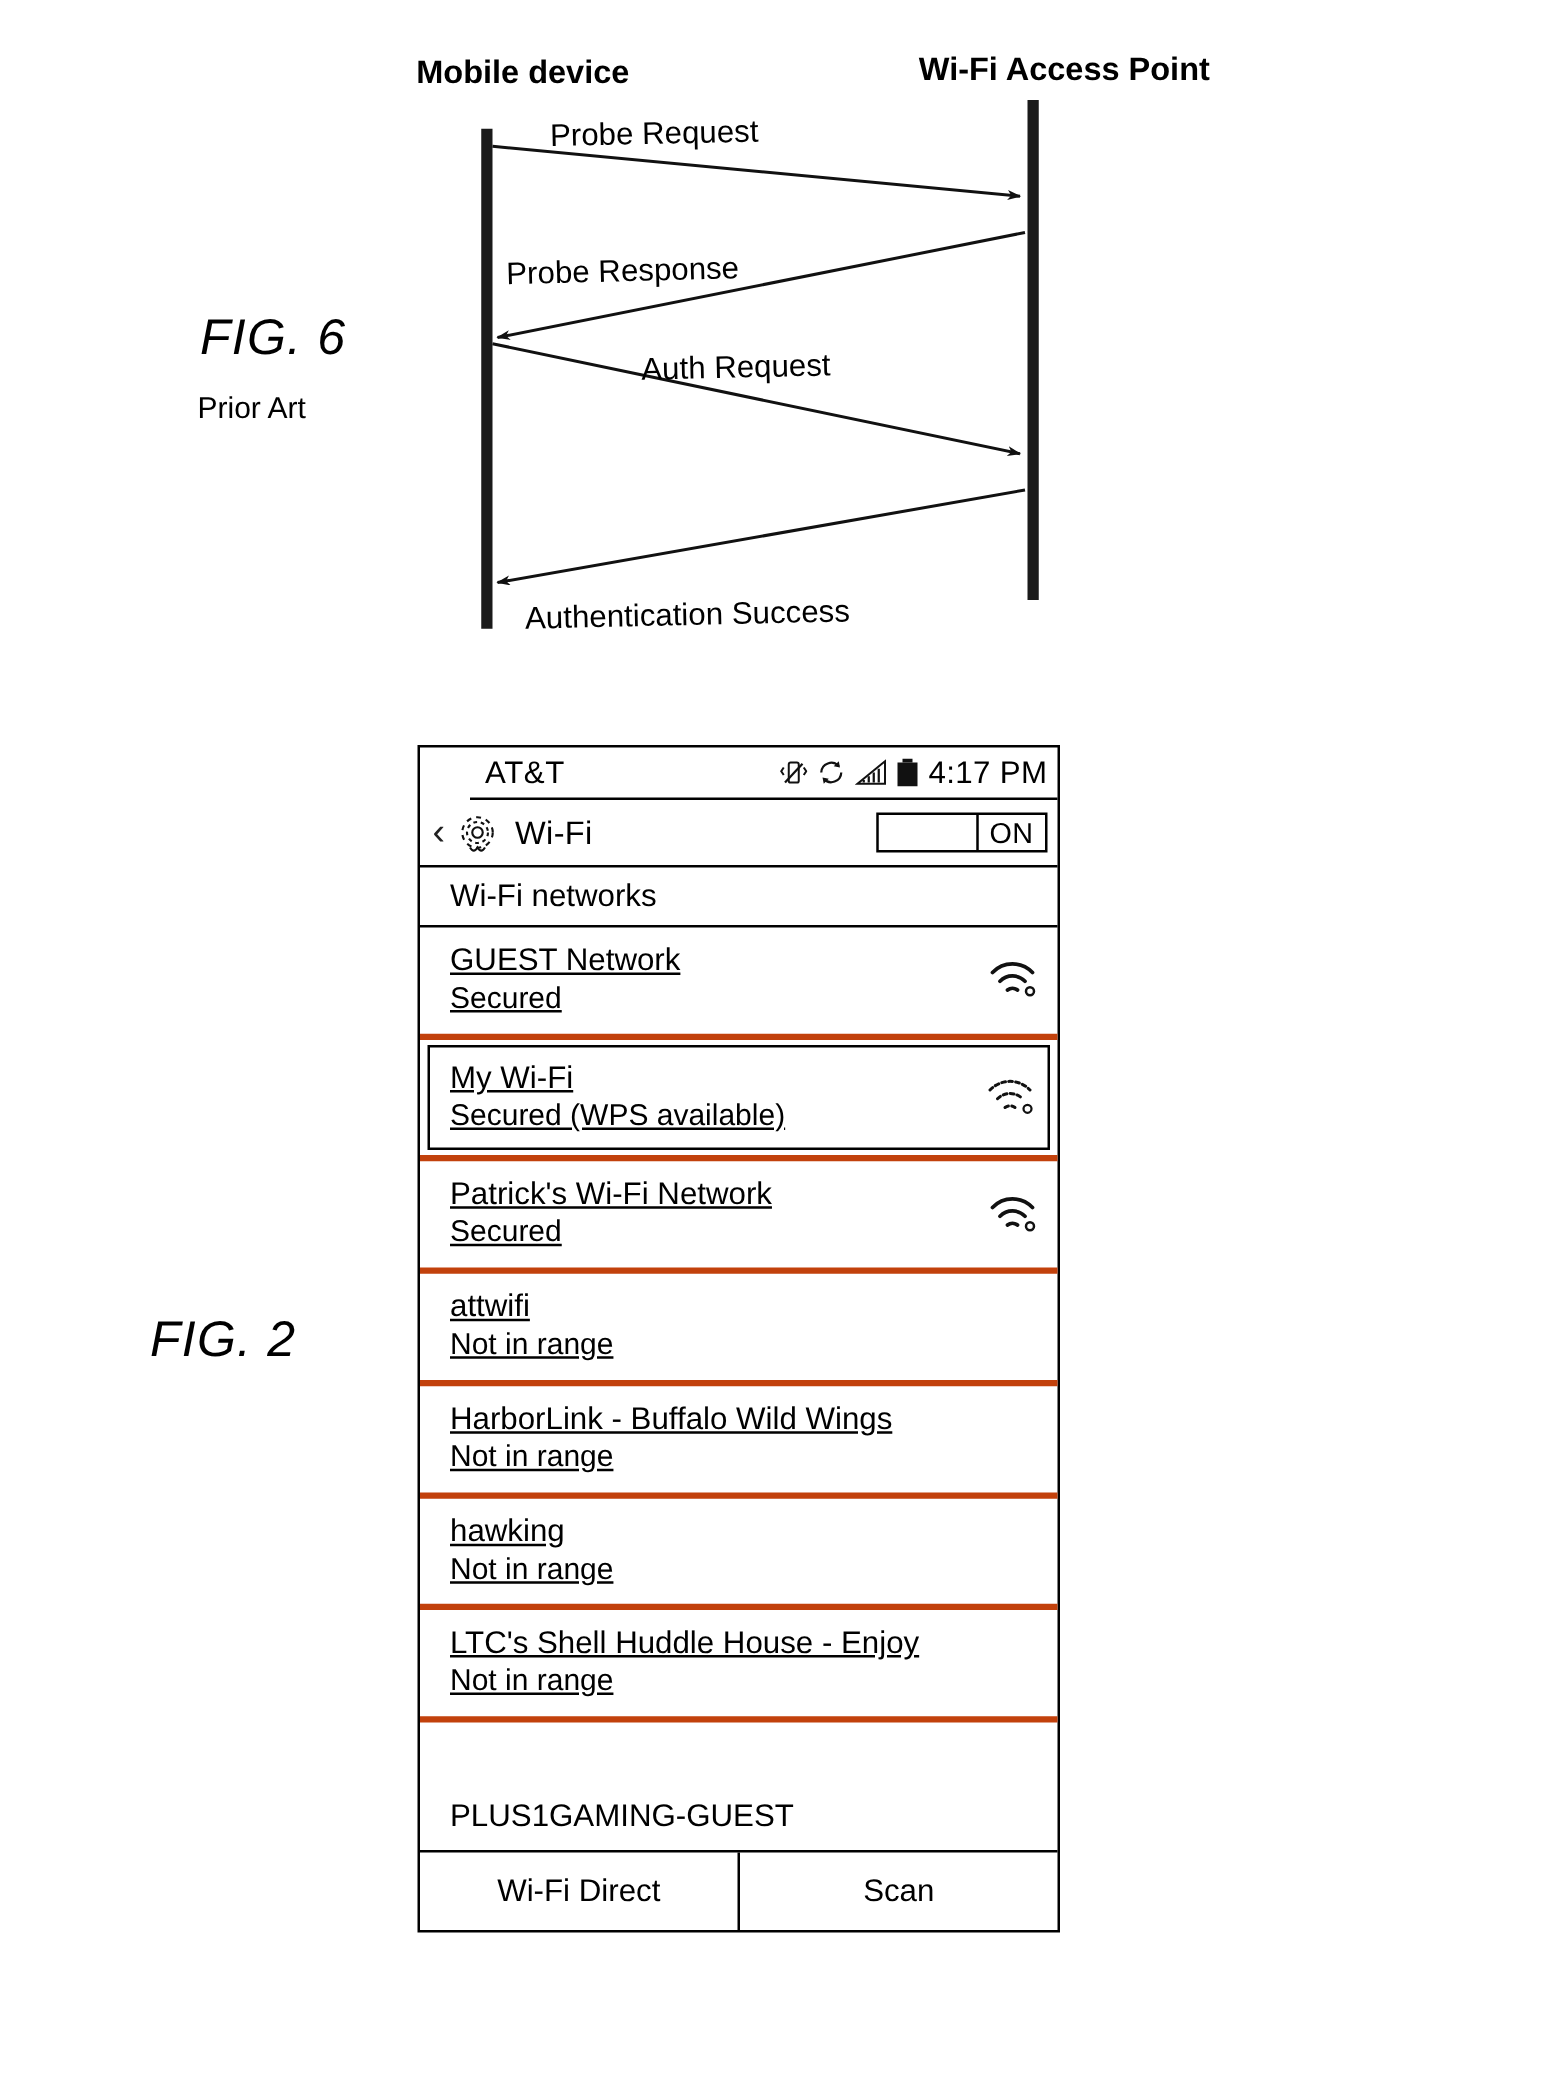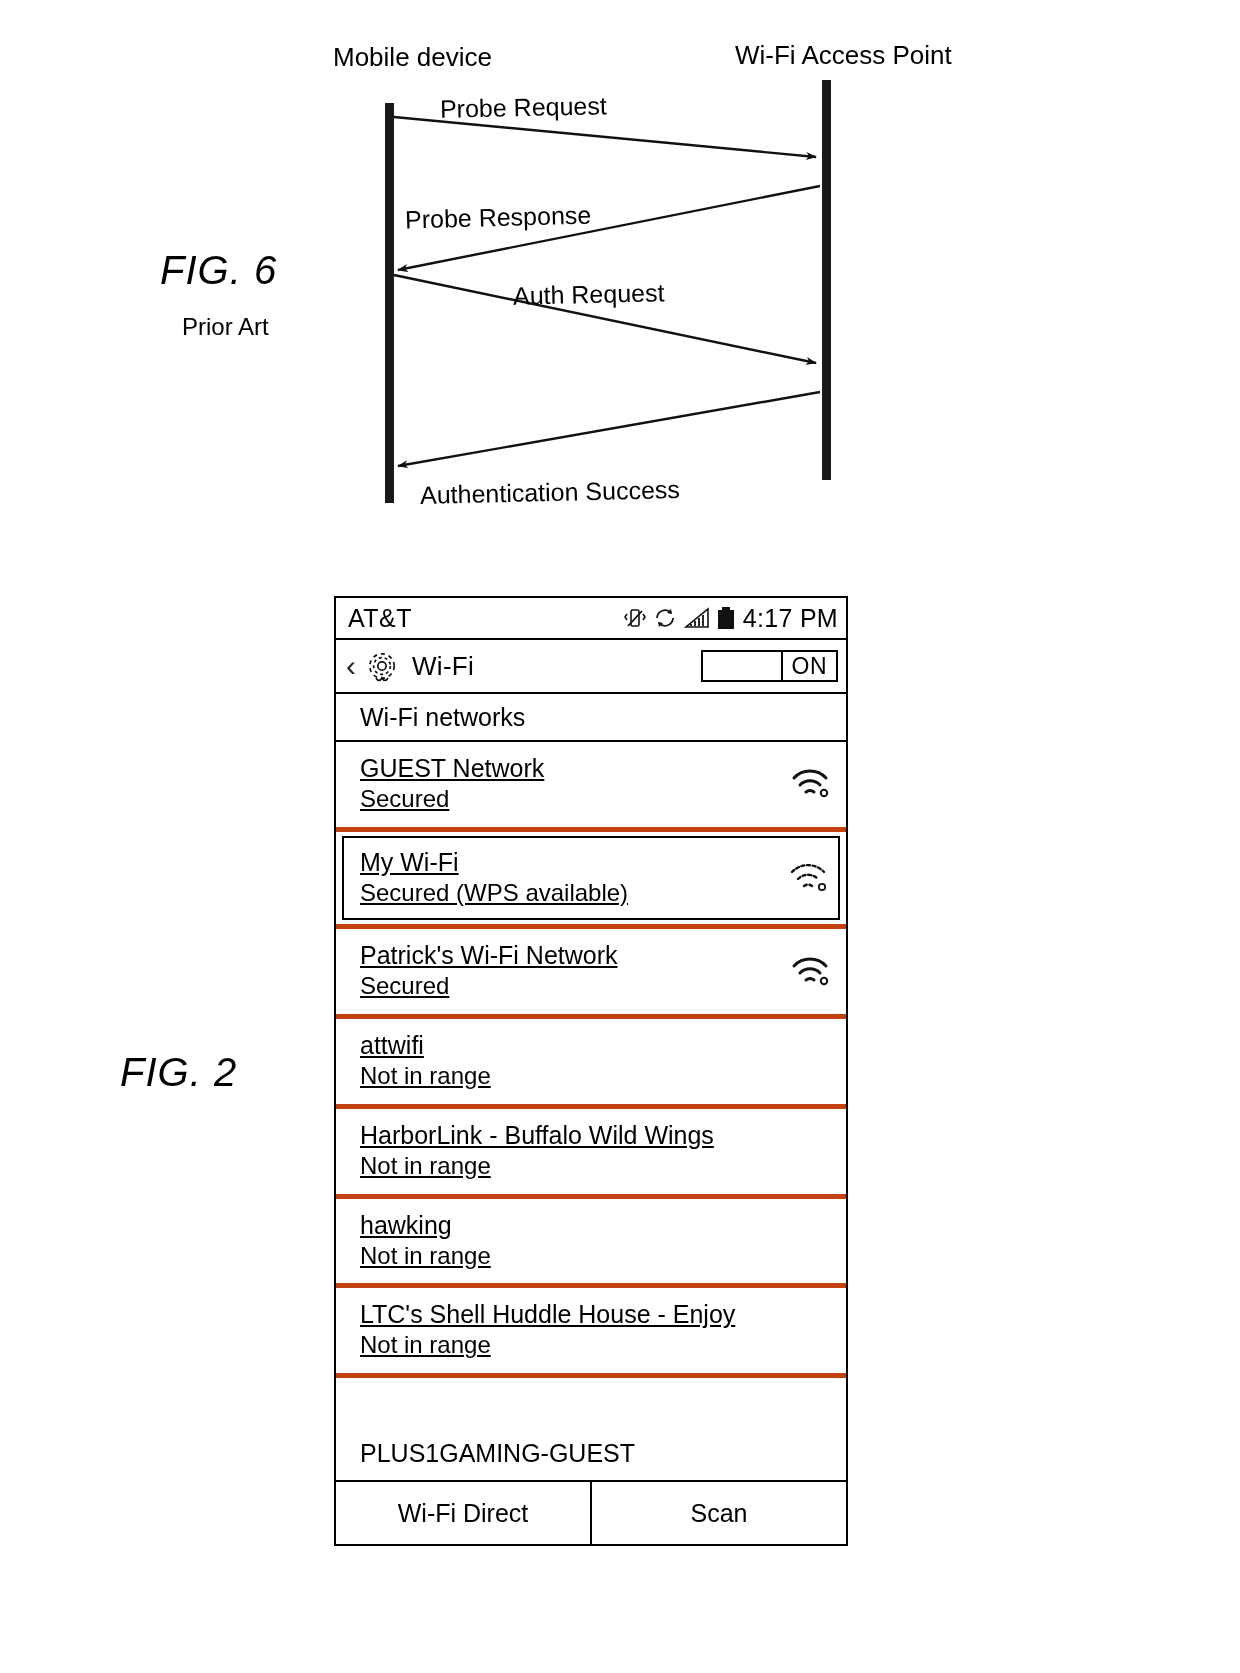--- a/index.html
+++ b/index.html
@@ -29,27 +29,28 @@
     font-size: 40px;
     letter-spacing: 1px;
     white-space: nowrap;
   }
   .fig-sub {
     position: absolute;
     font-size: 24px;
     white-space: nowrap;
   }
   #fig1-label { left: 160px; top: 248px; }
-  #fig1-sub   { left: 182px; top: 313px; }
+  #fig1-sub   { left: 158px; top: 313px; }
 
   .lifeline-title {
     position: absolute;
     font-size: 26px;
     white-space: nowrap;
     text-align: center;
+    font-weight: bold;
   }
   #title-mobile { left: 333px; top: 42px; }
   #title-ap     { left: 735px; top: 40px; }
 
   .lifeline {
     position: absolute;
     width: 9px;
     background: #1a1a1a;
   }
   #lifeline-mobile { left: 385px; top: 103px; height: 400px; }
@@ -90,20 +91,21 @@
     background: #fff;
   }
 
   .statusbar {
     display: flex;
     align-items: center;
     height: 42px;
     border-bottom: 2px solid #000;
     box-sizing: border-box;
     padding: 0 8px 0 12px;
+    margin-left: 40px;
   }
   .carrier {
     font-size: 25px;
     letter-spacing: 0.5px;
   }
   .status-icons {
     margin-left: auto;
     display: flex;
     align-items: center;
     gap: 7px;

